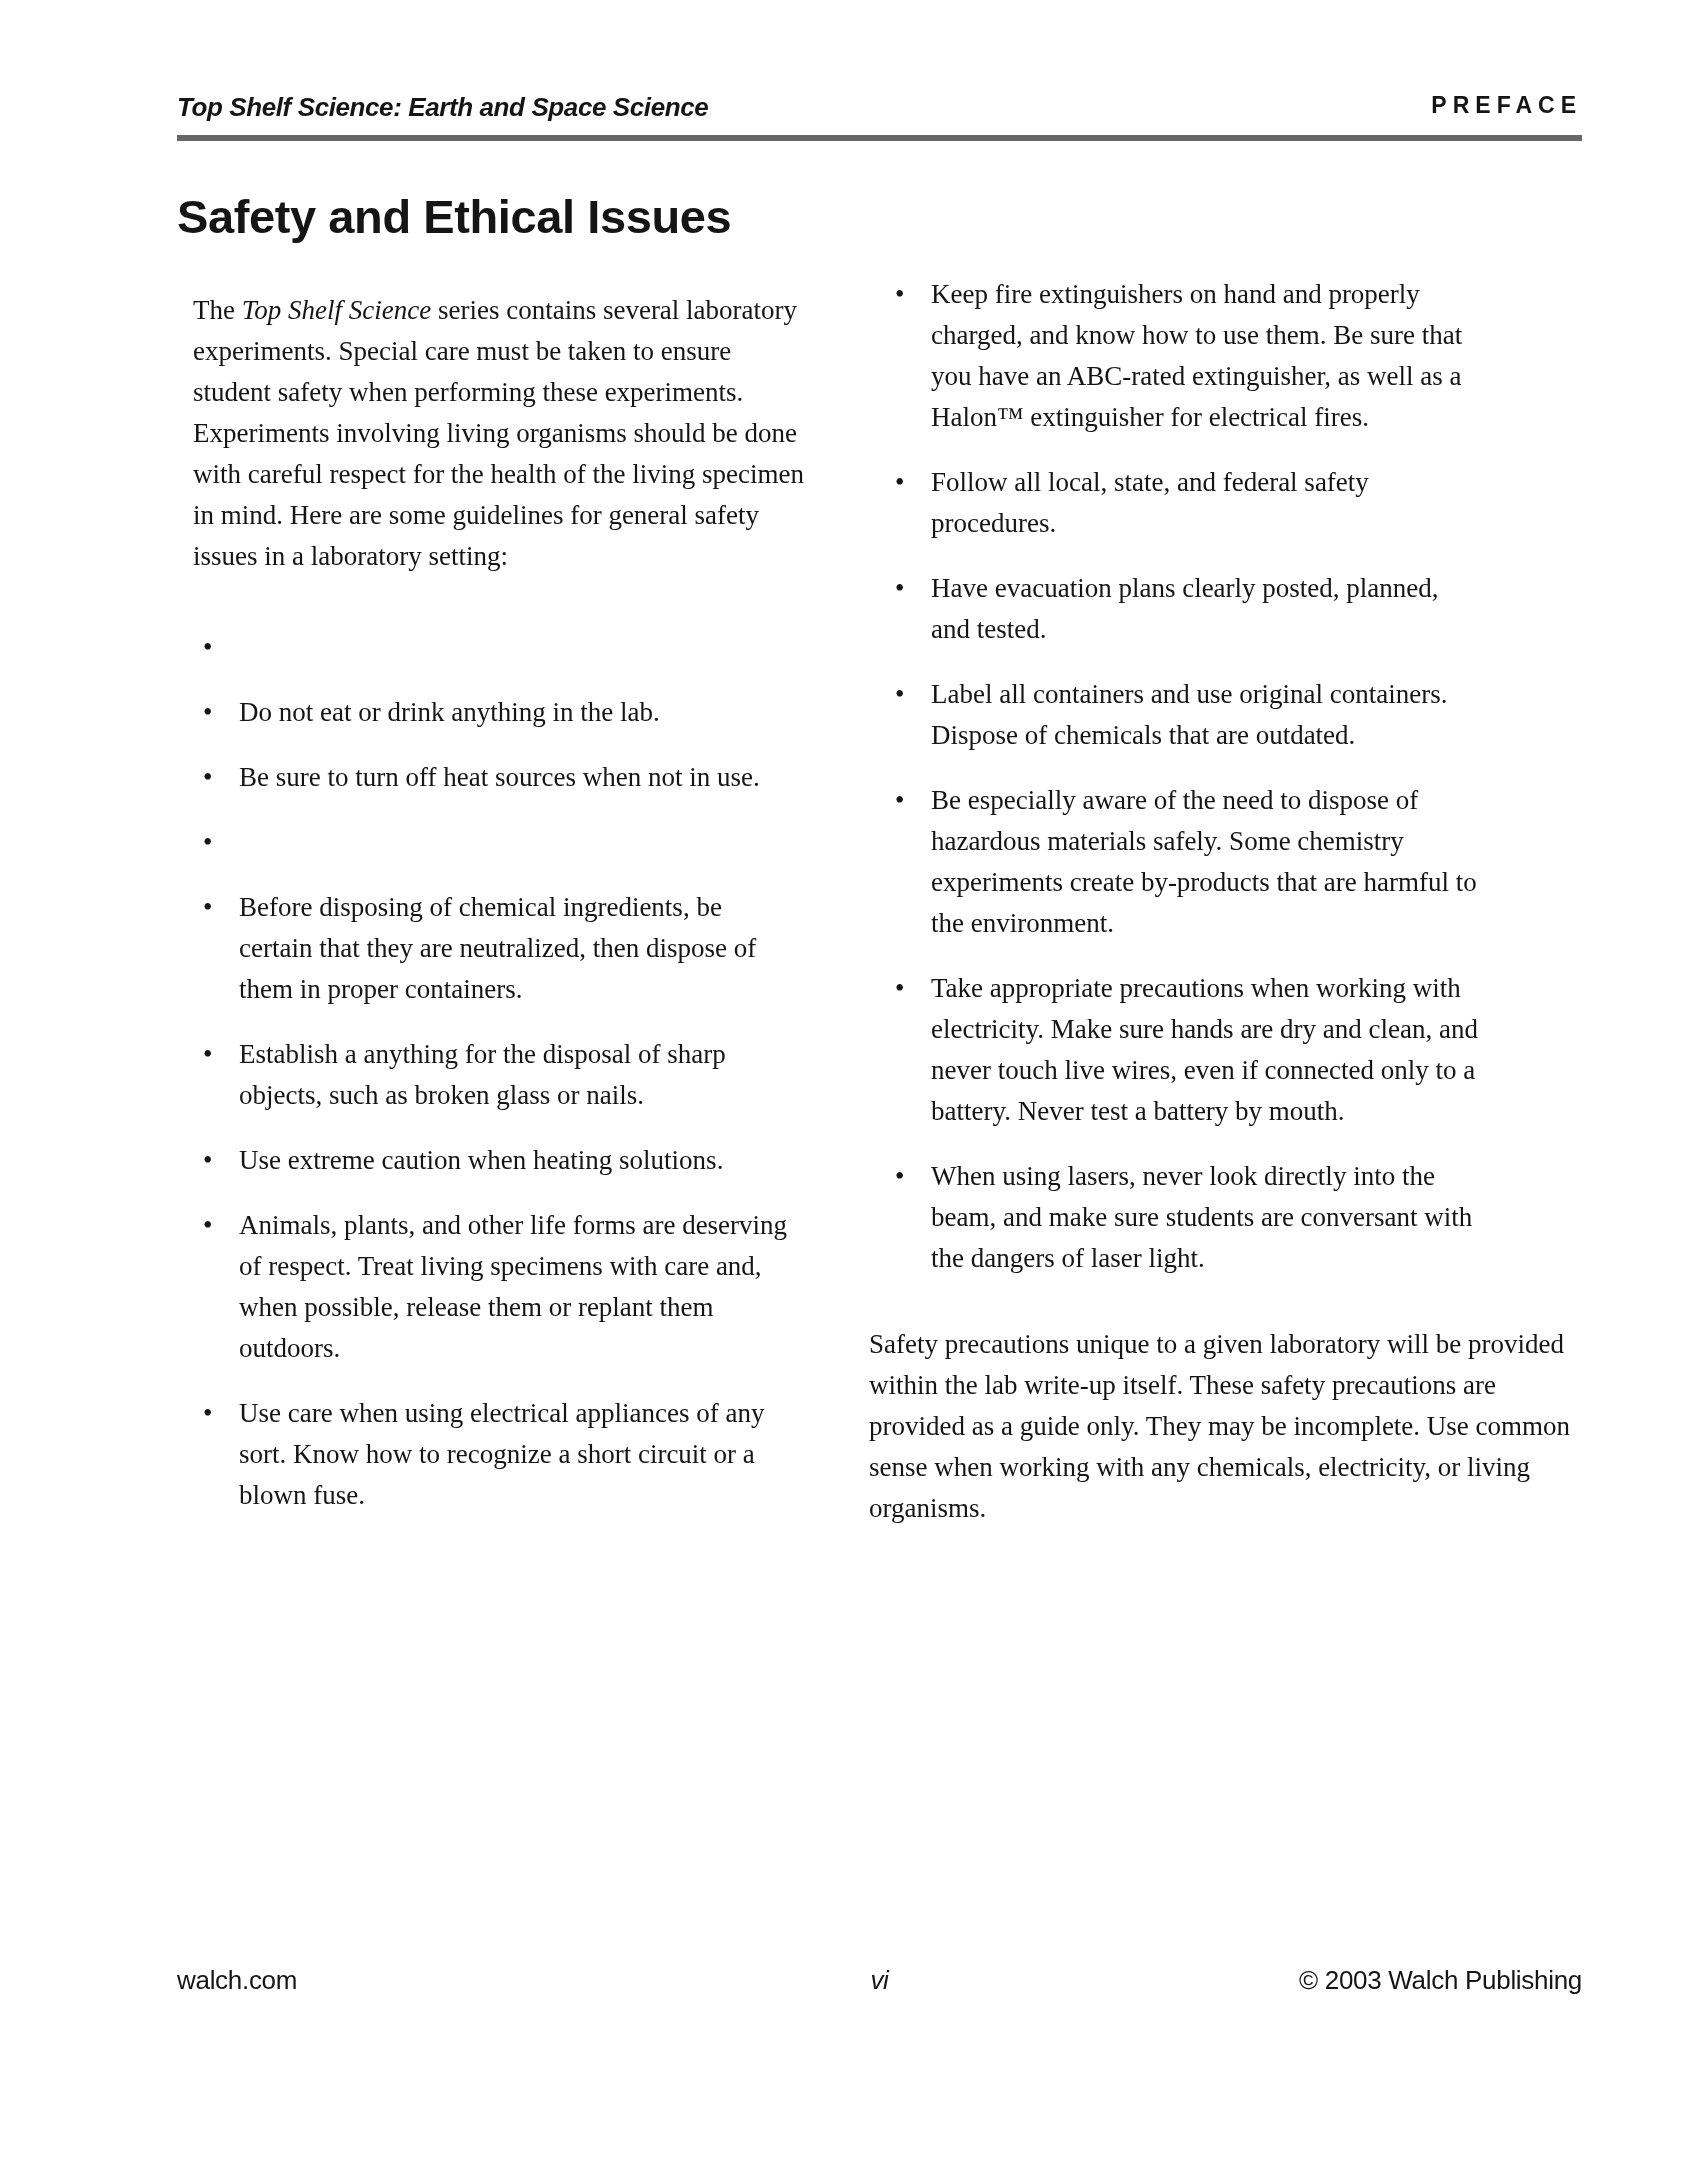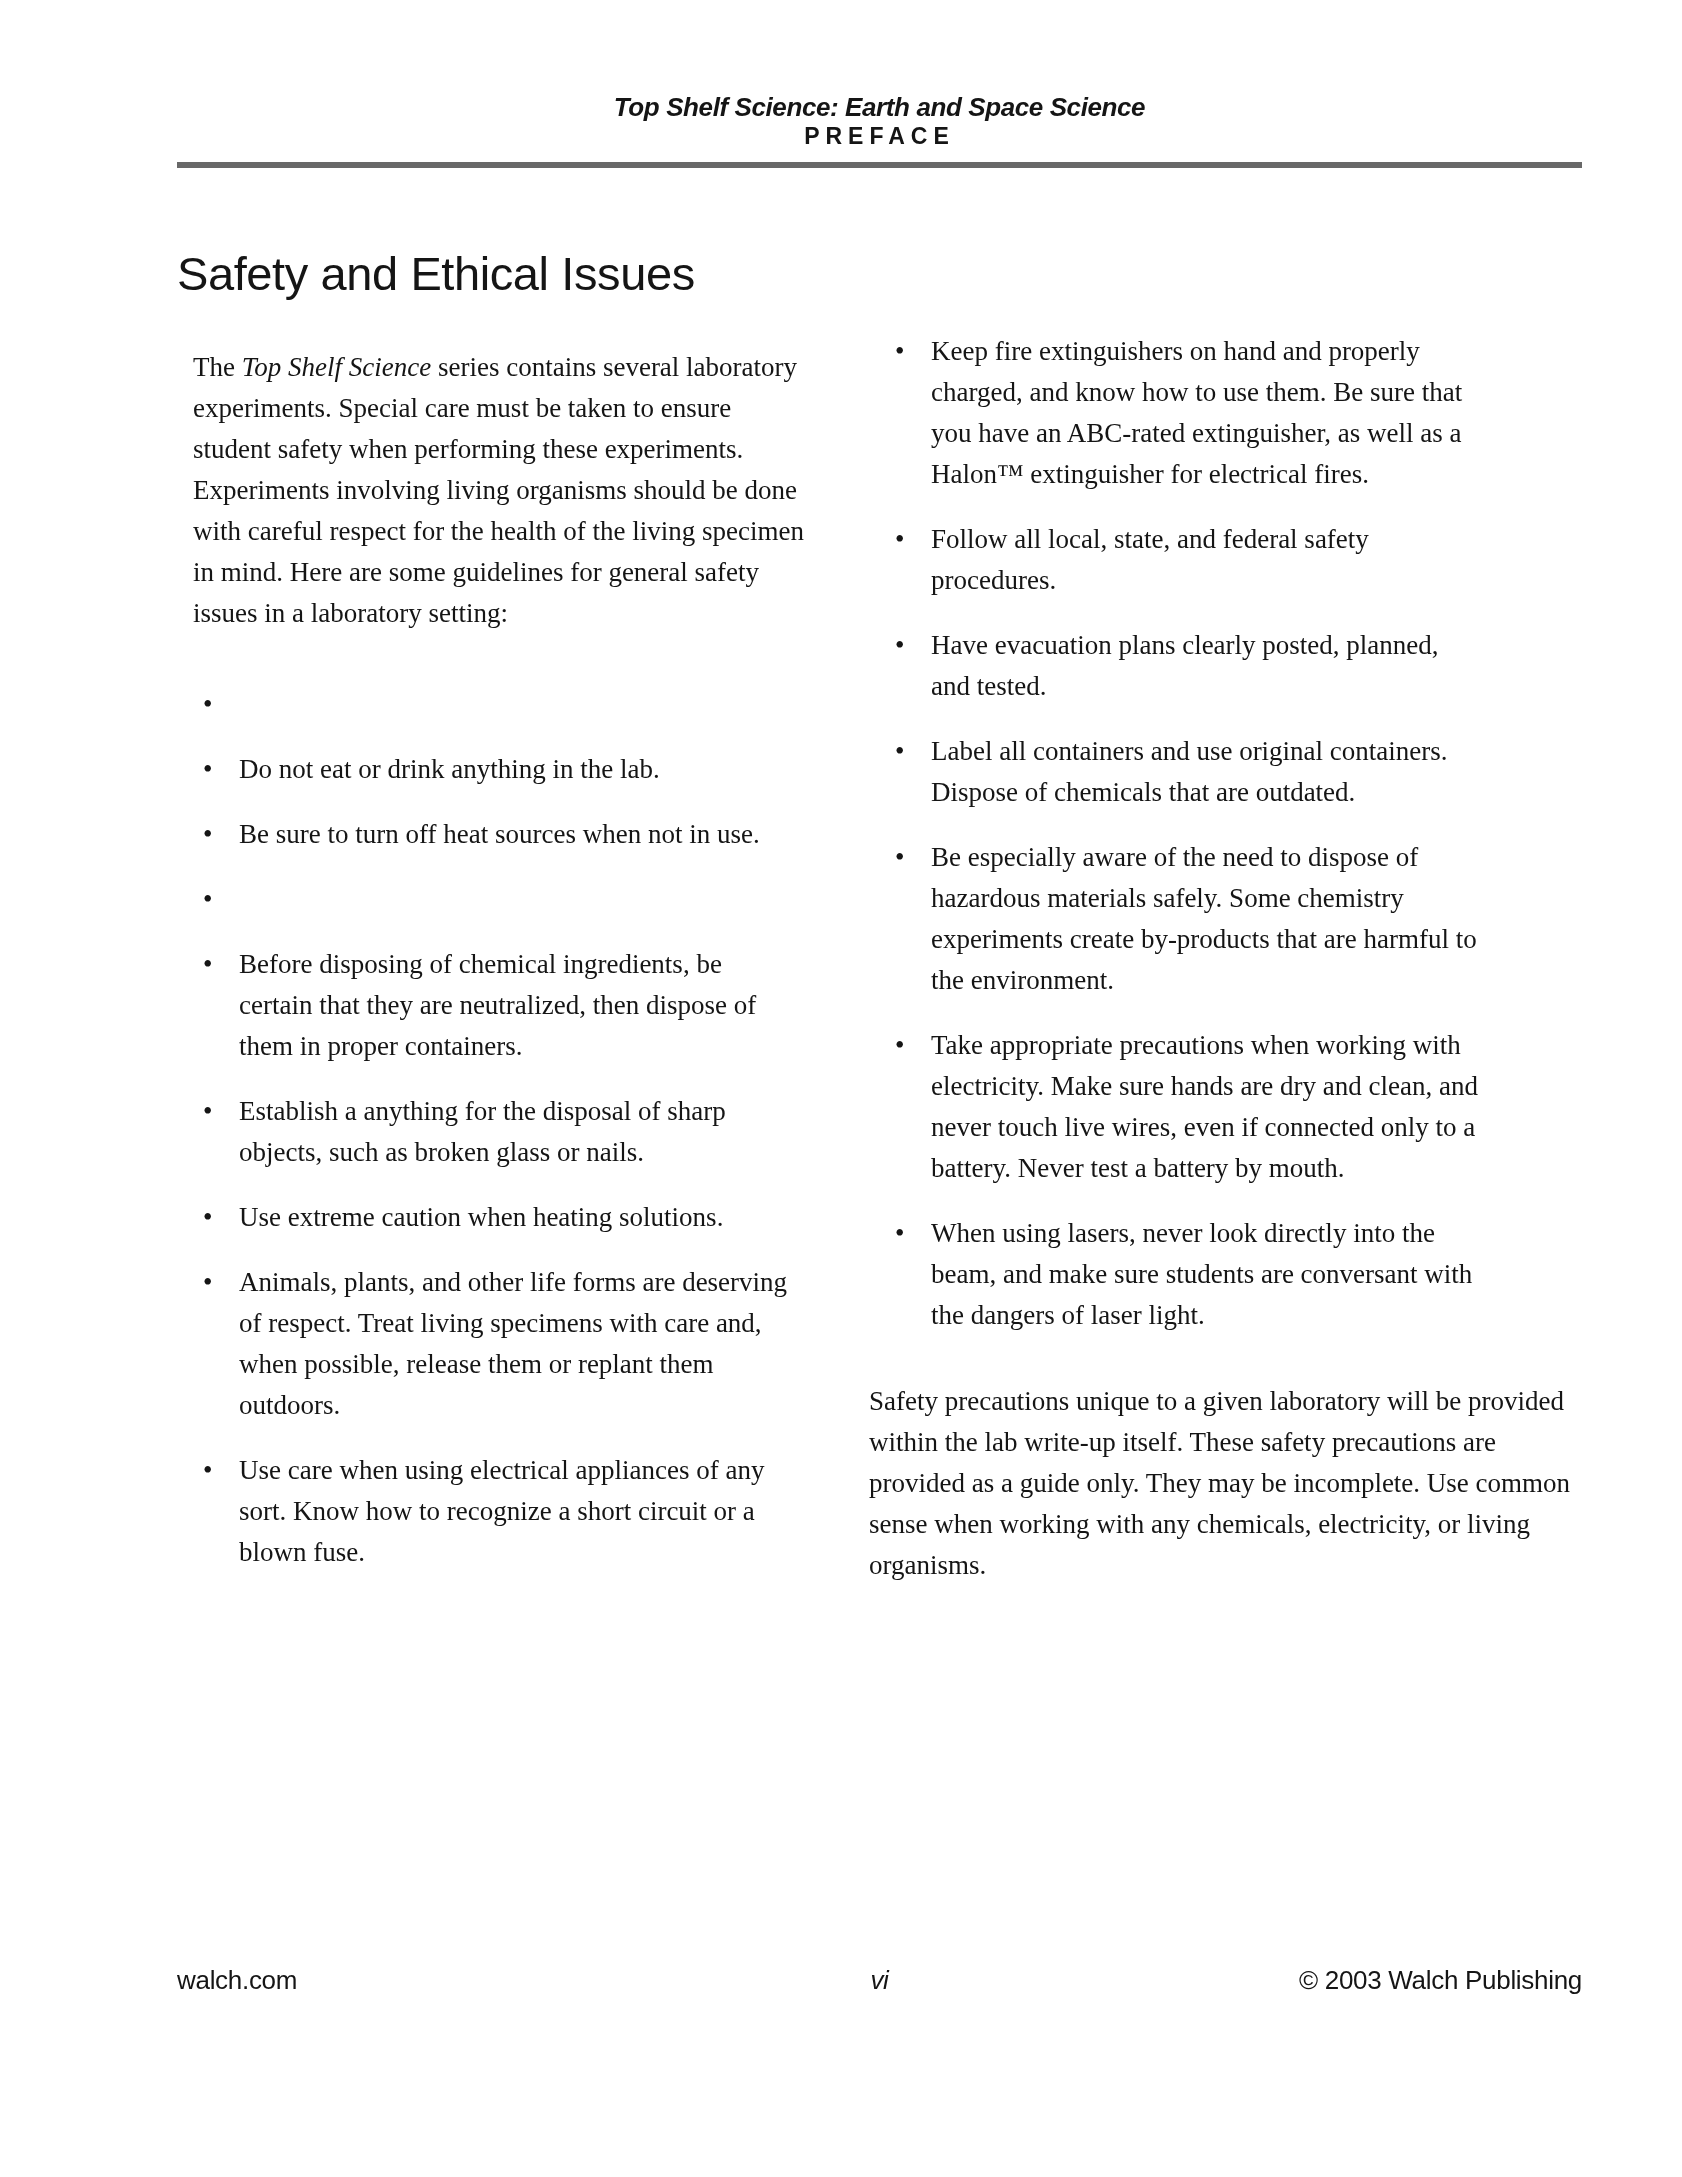--- a/index.html
+++ b/index.html
@@ -26,45 +26,44 @@
     position: absolute;
     left: 177px;
     top: 0;
     width: 1405px;
   }
   
   .running-head {
     margin-top: 92px;
     display: flex;
     justify-content: space-between;
-    align-items: center;
+    align-items: flex-start;
     font-family: "Liberation Sans", sans-serif;
-    flex-direction: column;
   }
   .book-title {
     font-style: italic;
     font-weight: bold;
     font-size: 26px;
     letter-spacing: -0.4px;
   }
   .section-label {
     font-weight: bold;
     font-size: 23px;
     letter-spacing: 6px;
   }
   .head-rule {
     margin-top: 12px;
     height: 6px;
     background: #686868;
   }
   
   .page-title {
-    margin-top: 80px;
+    margin-top: 50px;
     font-family: "Liberation Sans", sans-serif;
-    font-weight: normal;
+    font-weight: bold;
     font-size: 47px;
     letter-spacing: -0.4px;
     line-height: 1.1;
   }
   
   .columns {
     margin-top: 26px;
     display: flex;
   }
   .col-left  { width: 644px; }

